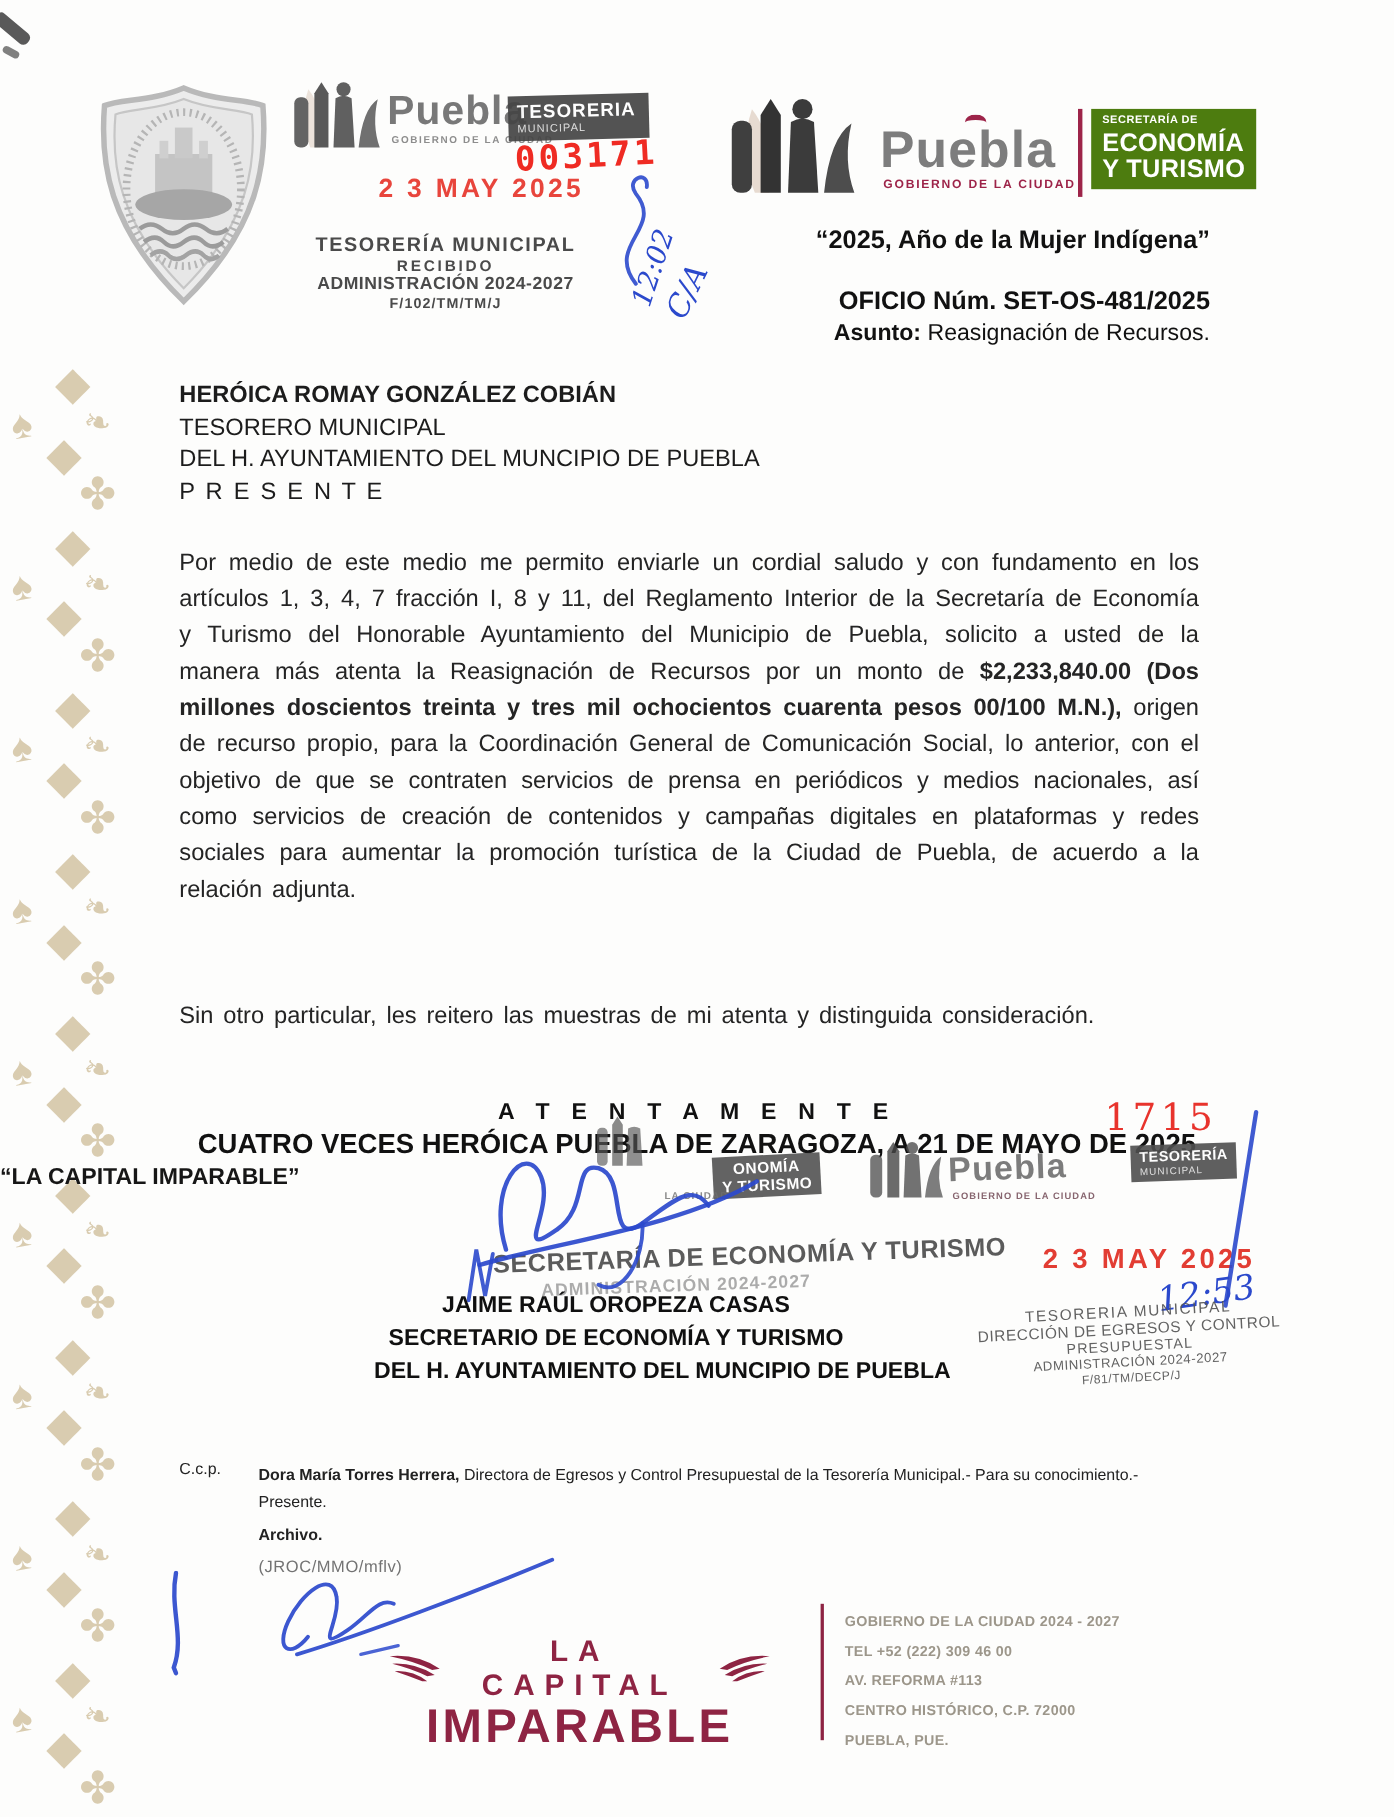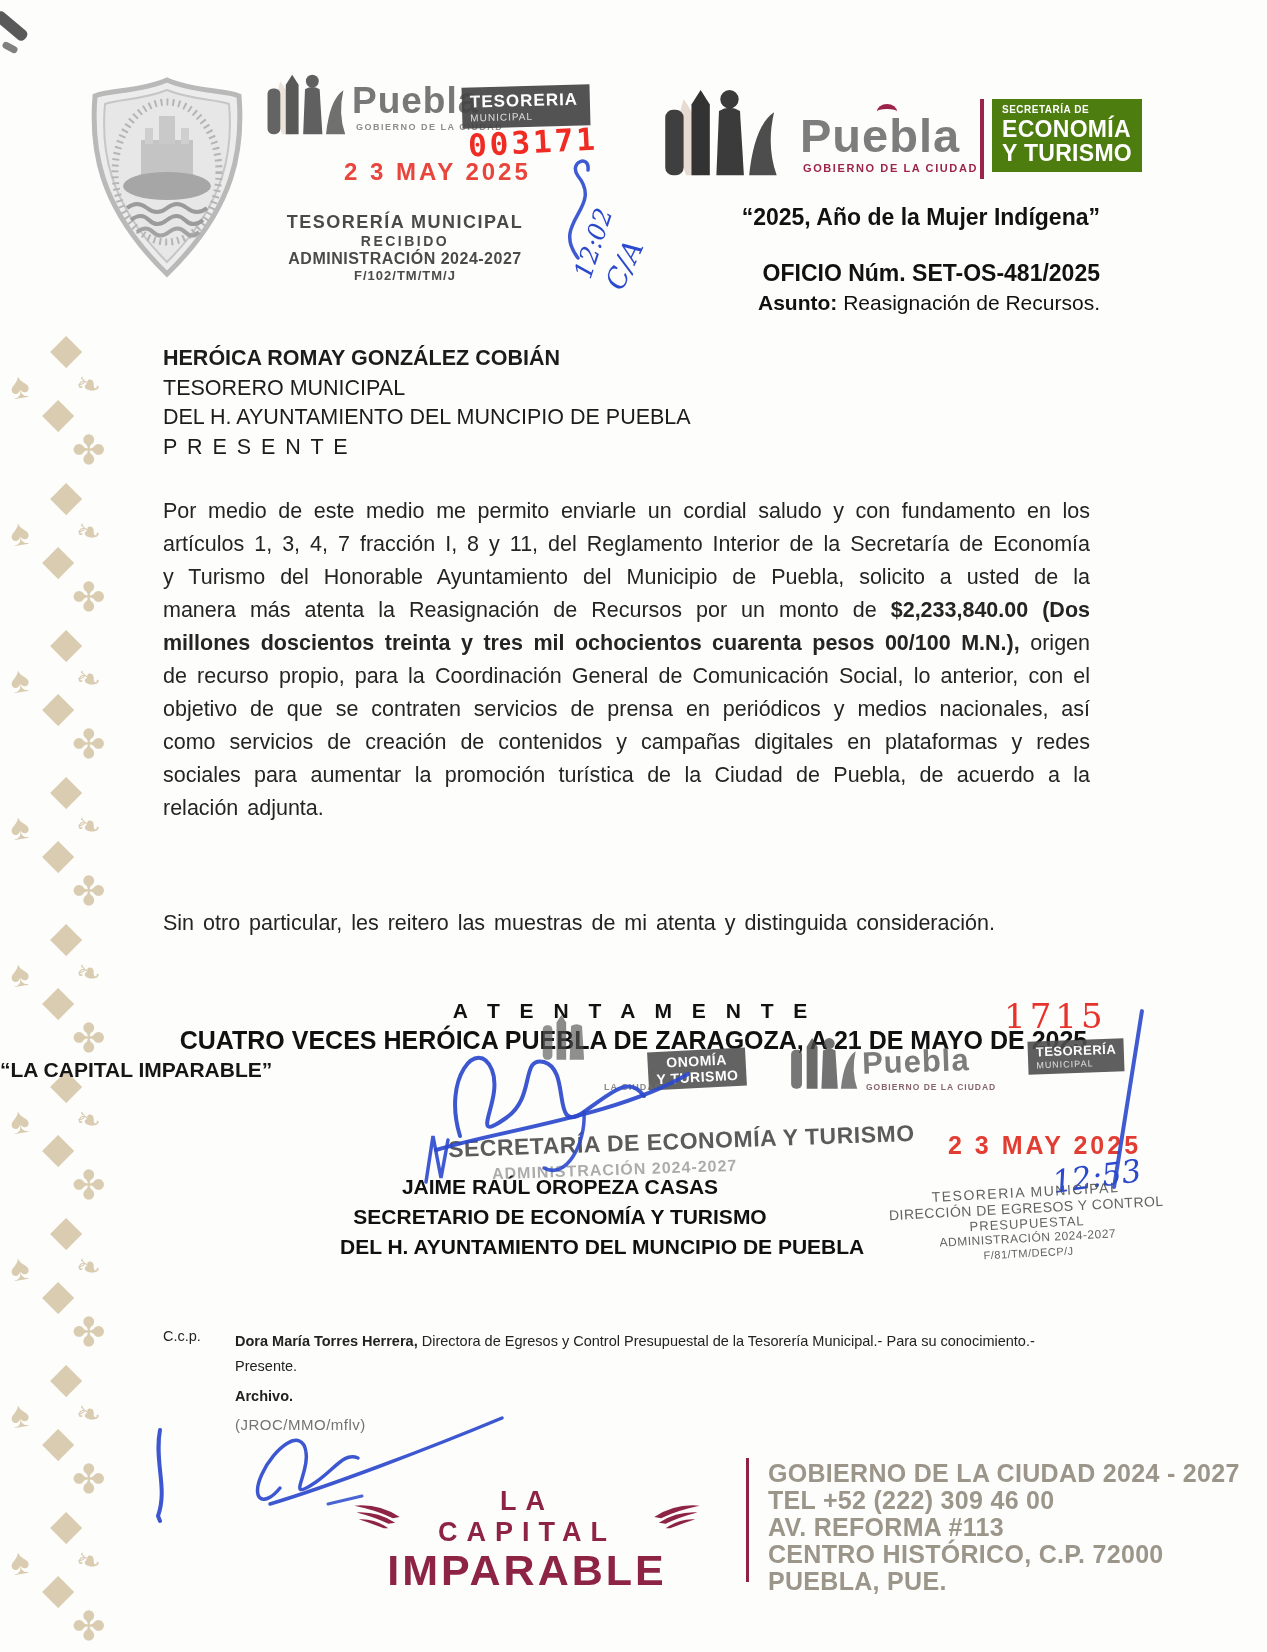--- a/index.html
+++ b/index.html
@@ -120,21 +120,21 @@
   
   .cap-logo{left:352px;top:1486px;width:350px;text-align:center;color:#8e2443}
   .cap-row1{display:flex;align-items:center;justify-content:center;gap:6px}
   .cap-l1{font-size:27px;font-weight:bold;letter-spacing:9px;color:#8e2443}
   .cap-l2{font-size:43px;font-weight:bold;letter-spacing:3px;color:#8e2443;margin-top:-2px}
   .wing{width:52px;height:30px;fill:#8e2443}
   .wing.left{transform:scaleX(-1)}
 
   
   .foot-bar{left:746px;top:1458px;width:3px;height:124px;background:#8e2443}
-  .foot{left:768px;top:1460px;font-size:25px;font-weight:bold;color:#9c968a;line-height:27px;letter-spacing:.3px}
+  .foot{left:768px;top:1460px;font-size:13px;font-weight:bold;color:#9c968a;line-height:27px;letter-spacing:.3px}
 </style>
 </head>
 <body>
 
 <div class="page">
 
   <div class="abs smudge"></div>
   <div class="abs smudge2"></div>
 
   <div id="left-pattern">

